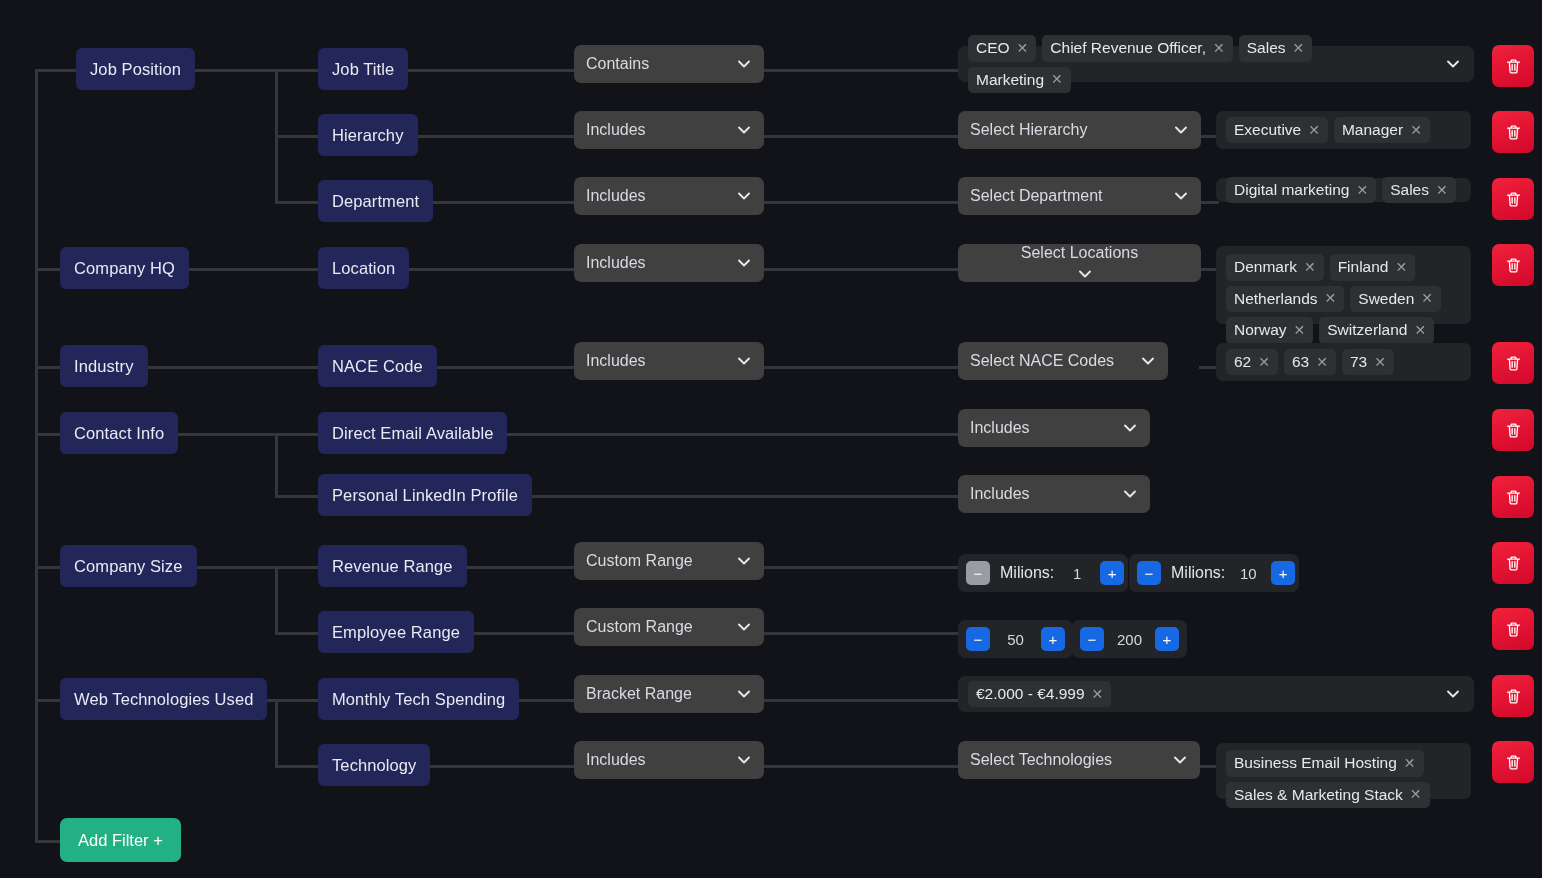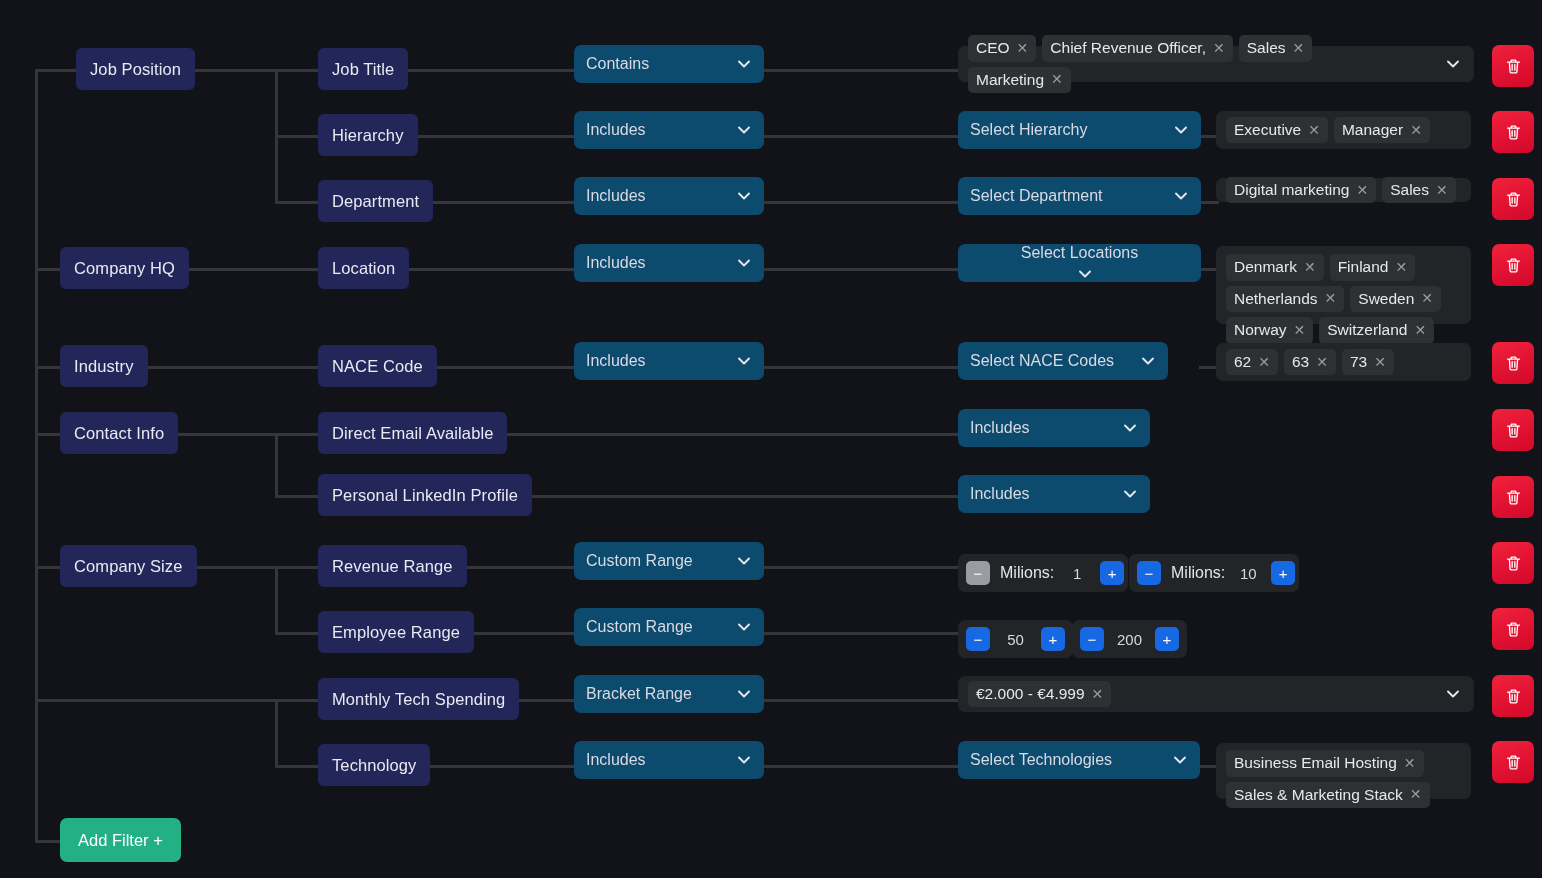--- a/index.html
+++ b/index.html
@@ -37,21 +37,21 @@
     align-items: center;
     padding: 0 14px;
     height: 42px;
     white-space: nowrap;
     letter-spacing: .1px;
   }
 
   
   .select {
     position: absolute;
-    background: #0c4a6e;
+    background: #404040;
     border-radius: 7px;
     height: 38px;
     display: flex;
     align-items: center;
     padding: 0 12px;
     color: #d9dae2;
     font-size: 16px;
     white-space: nowrap;
   }
   .select .lbl { flex: 1 1 auto; }
@@ -238,20 +238,23 @@
     </div>
   <div class="pill" style="left:60px; top:345px;">
     <span>Industry</span>
     </div>
   <div class="pill" style="left:60px; top:412px;">
     <span>Contact Info</span>
     </div>
   <div class="pill" style="left:60px; top:545px;align-items:center;">
     <span>Company Size</span>
     </div>
+  <div class="pill" style="left:60px; top:678px;">
+    <span>Web Technologies Used</span>
+    </div>
 
   <div class="pill" style="left:318px; top:48px;">
     <span>Job Title</span>
     </div>
   <div class="pill" style="left:318px; top:114px;">
     <span>Hierarchy</span>
     </div>
   <div class="pill" style="left:318px; top:180px;">
     <span>Department</span>
     </div>

